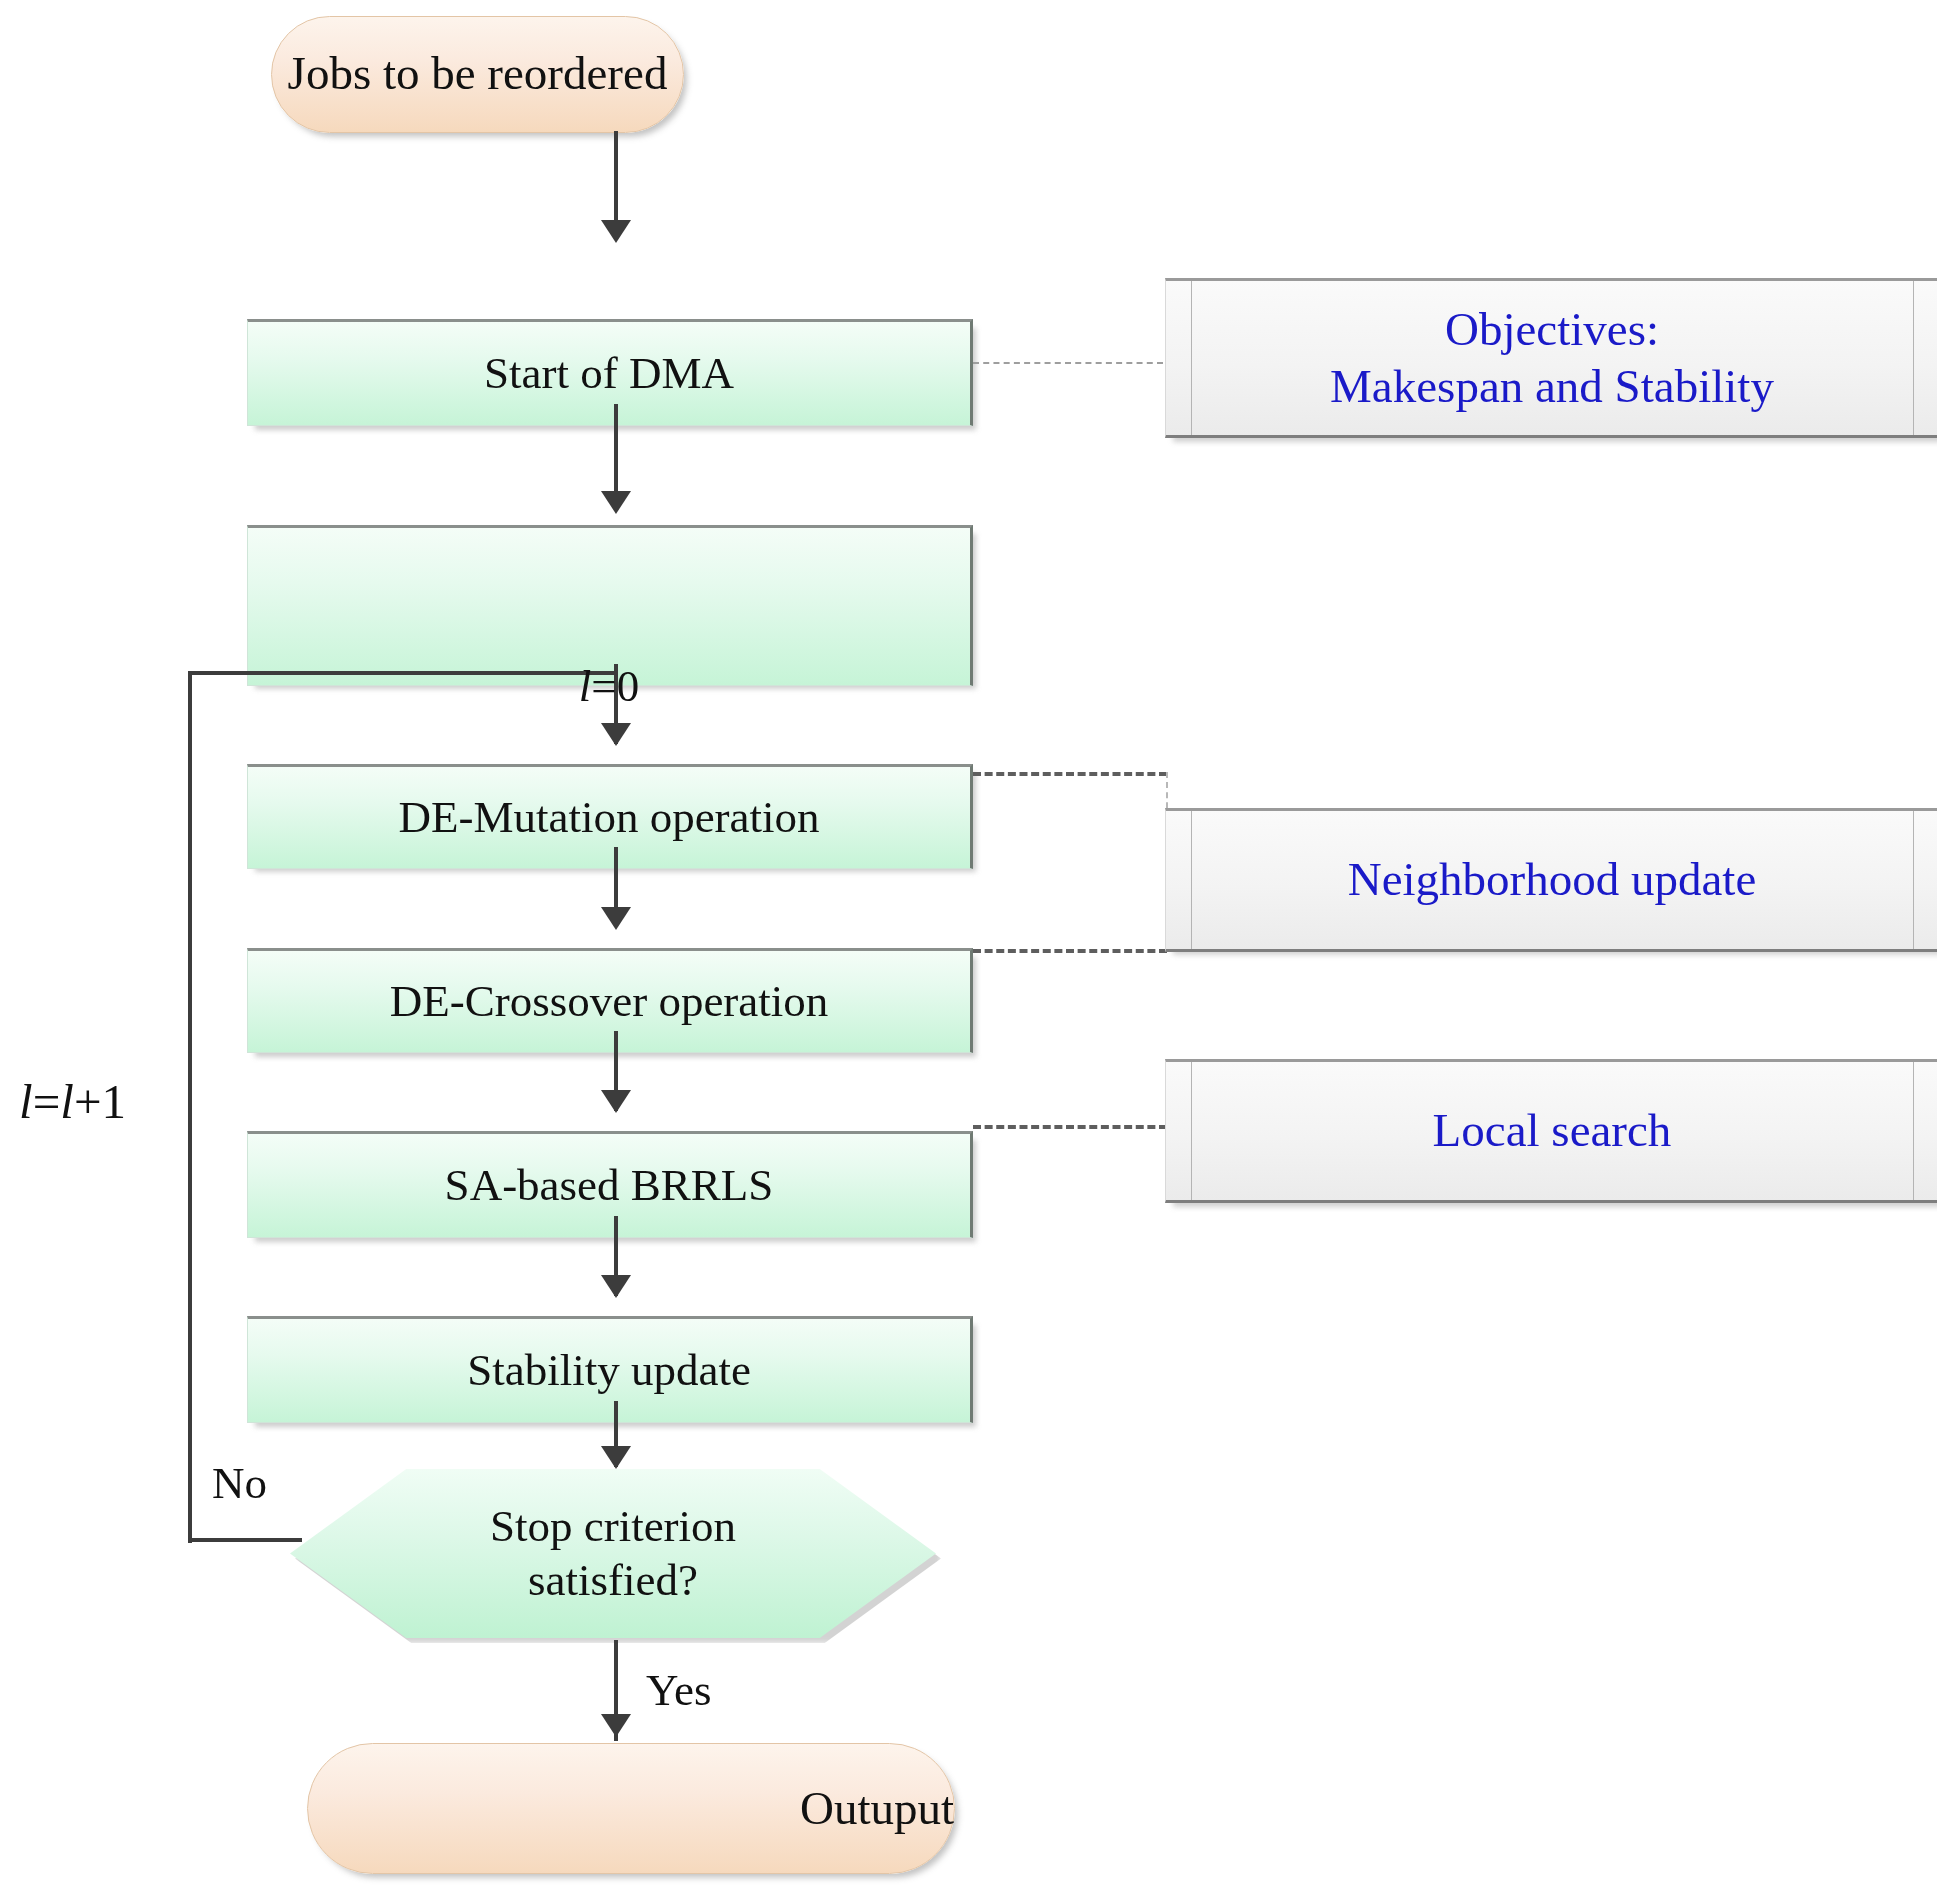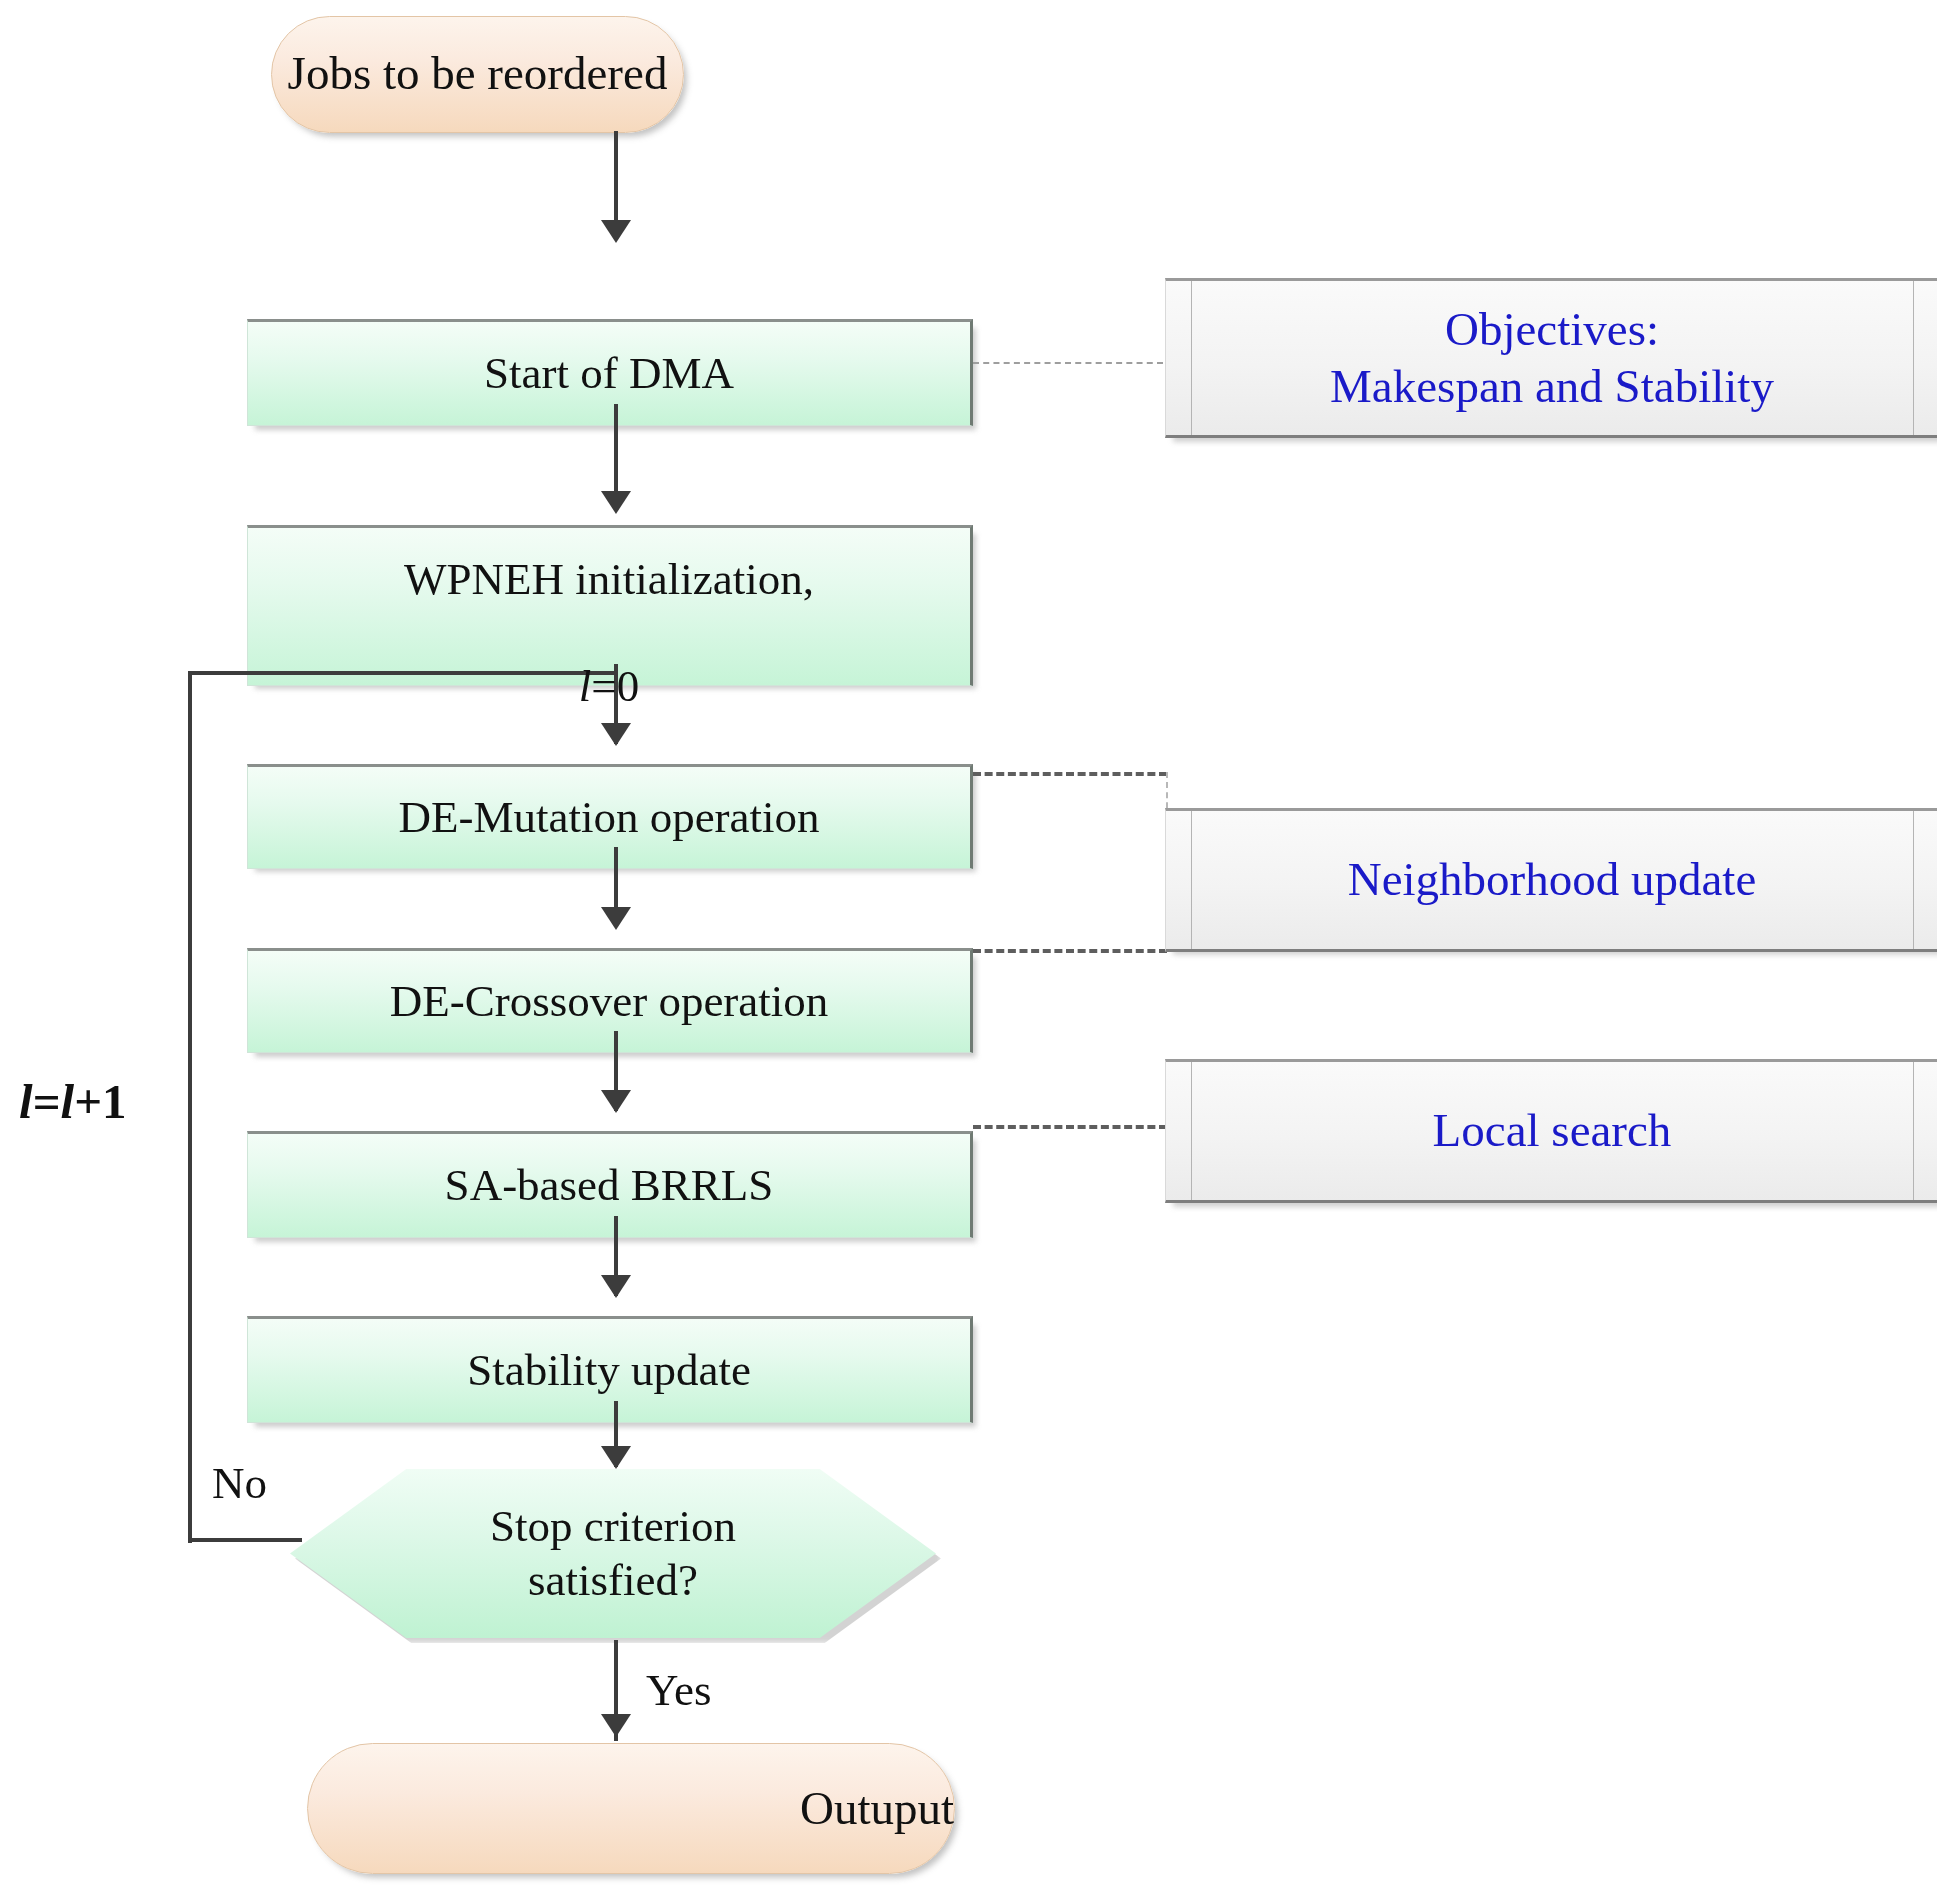--- a/index.html
+++ b/index.html
@@ -187,35 +187,35 @@
   <div class="annotation" style="left:1165px; top:278px; width:772px; height:154px;">
     <div class="annotation-text">Objectives:
 Makespan and Stability</div>
   </div>
 
   <div class="vline" style="left:614px; top:404px; height:93px;"></div>
   <div class="arrowhead-down" style="left:601px; top:491px;"></div>
 
   <div class="process" style="left:247px; top:505px; width:722px; height:157px;">
     <div class="node-label">
-      <span>WPNEH initialization,</span><br>
+      <br>
       <span class="var-ital">l</span><span>=0</span>
     </div>
   </div>
 
   <div class="vline" style="left:614px; top:664px; height:80px;"></div>
   <div class="arrowhead-down" style="left:601px; top:723px;"></div>
 
   <div class="hline" style="left:188px; top:671px; width:430px;"></div>
 
   <div class="vline" style="left:188px; top:671px; height:872px;"></div>
 
   <div class="hline" style="left:188px; top:1538px; width:114px;"></div>
 
-  <div class="edge-label italic-var" style="left:19px; top:1073px;font-weight:bold;">
+  <div class="edge-label italic-var" style="left:19px; top:1073px;">
     <span class="var-ital">l</span><span style="font-style:normal">=</span><span class="var-ital">l</span><span style="font-style:normal">+1</span>
   </div>
 
   <div class="edge-label" style="left:212px; top:1457px;">No</div>
 
   <div class="process" style="left:247px; top:744px; width:722px; height:101px;">
     <div class="node-label">DE-Mutation operation</div>
   </div>
 
   <div class="vline" style="left:614px; top:847px; height:79px;"></div>

